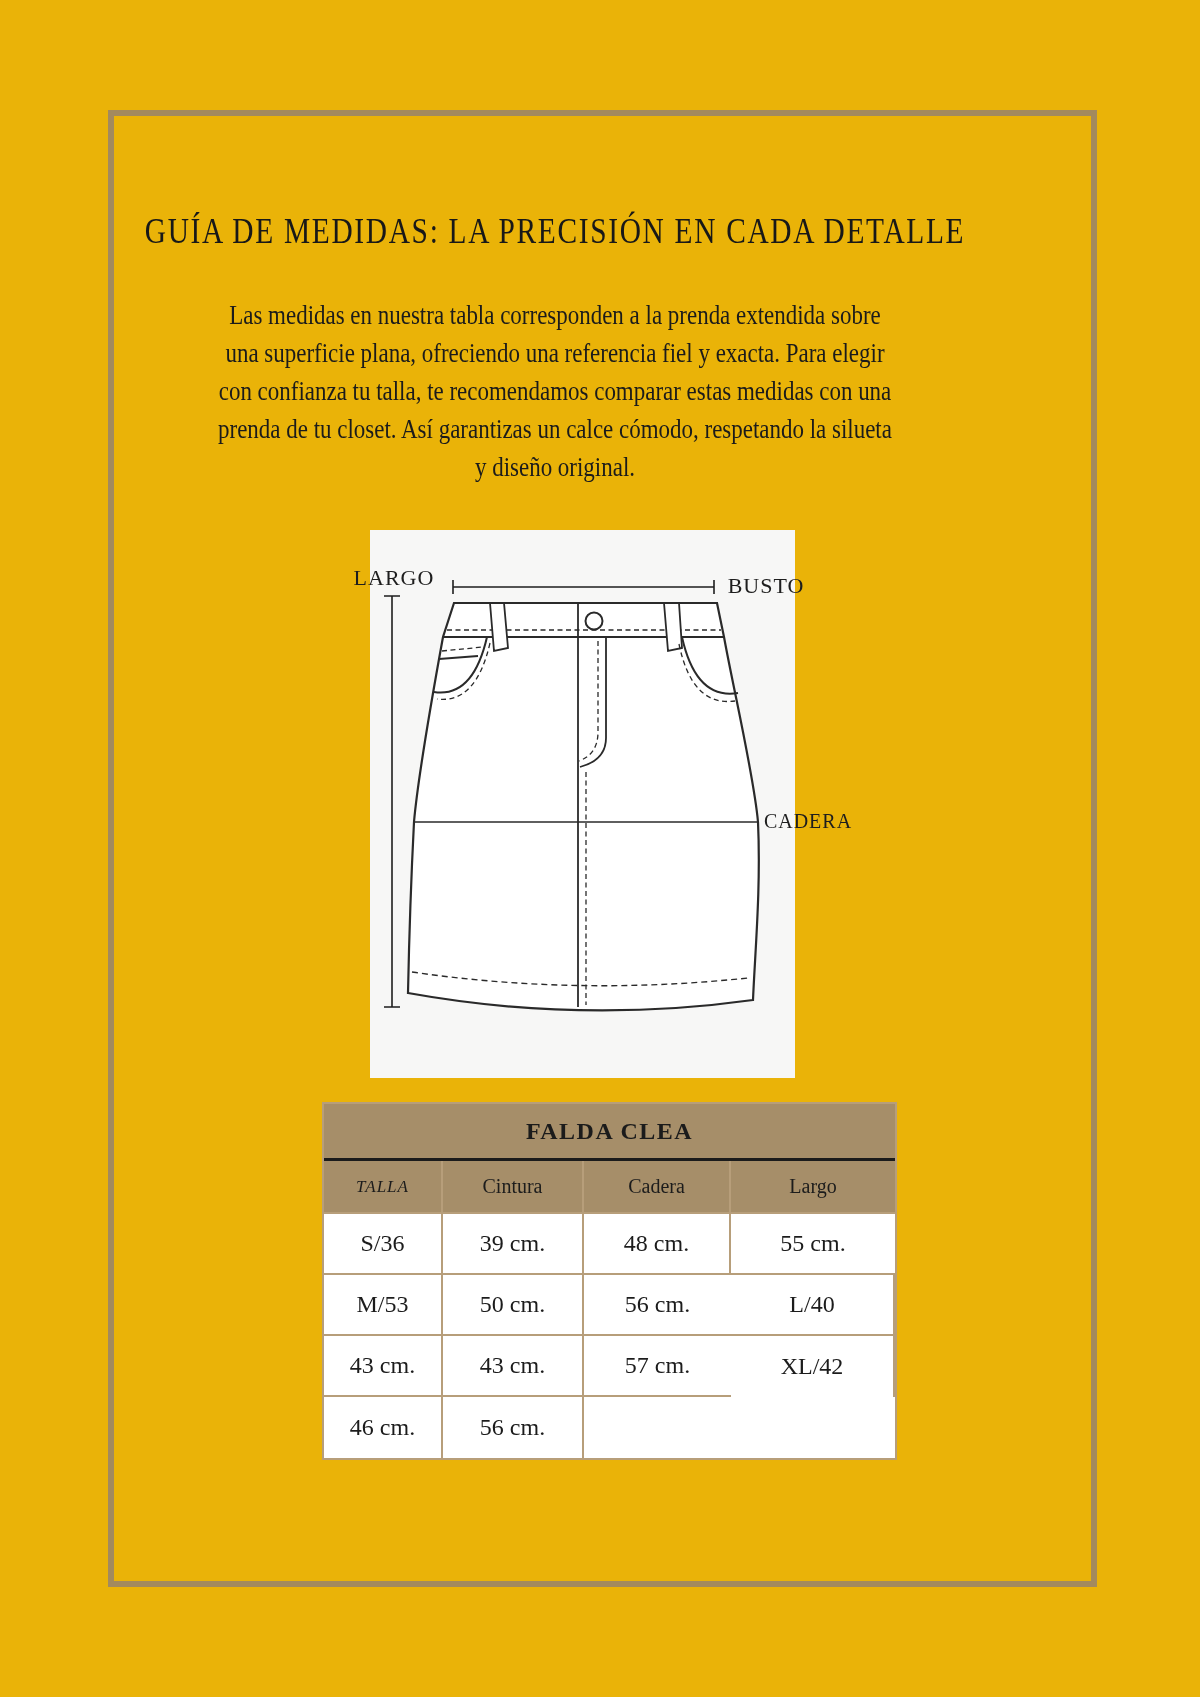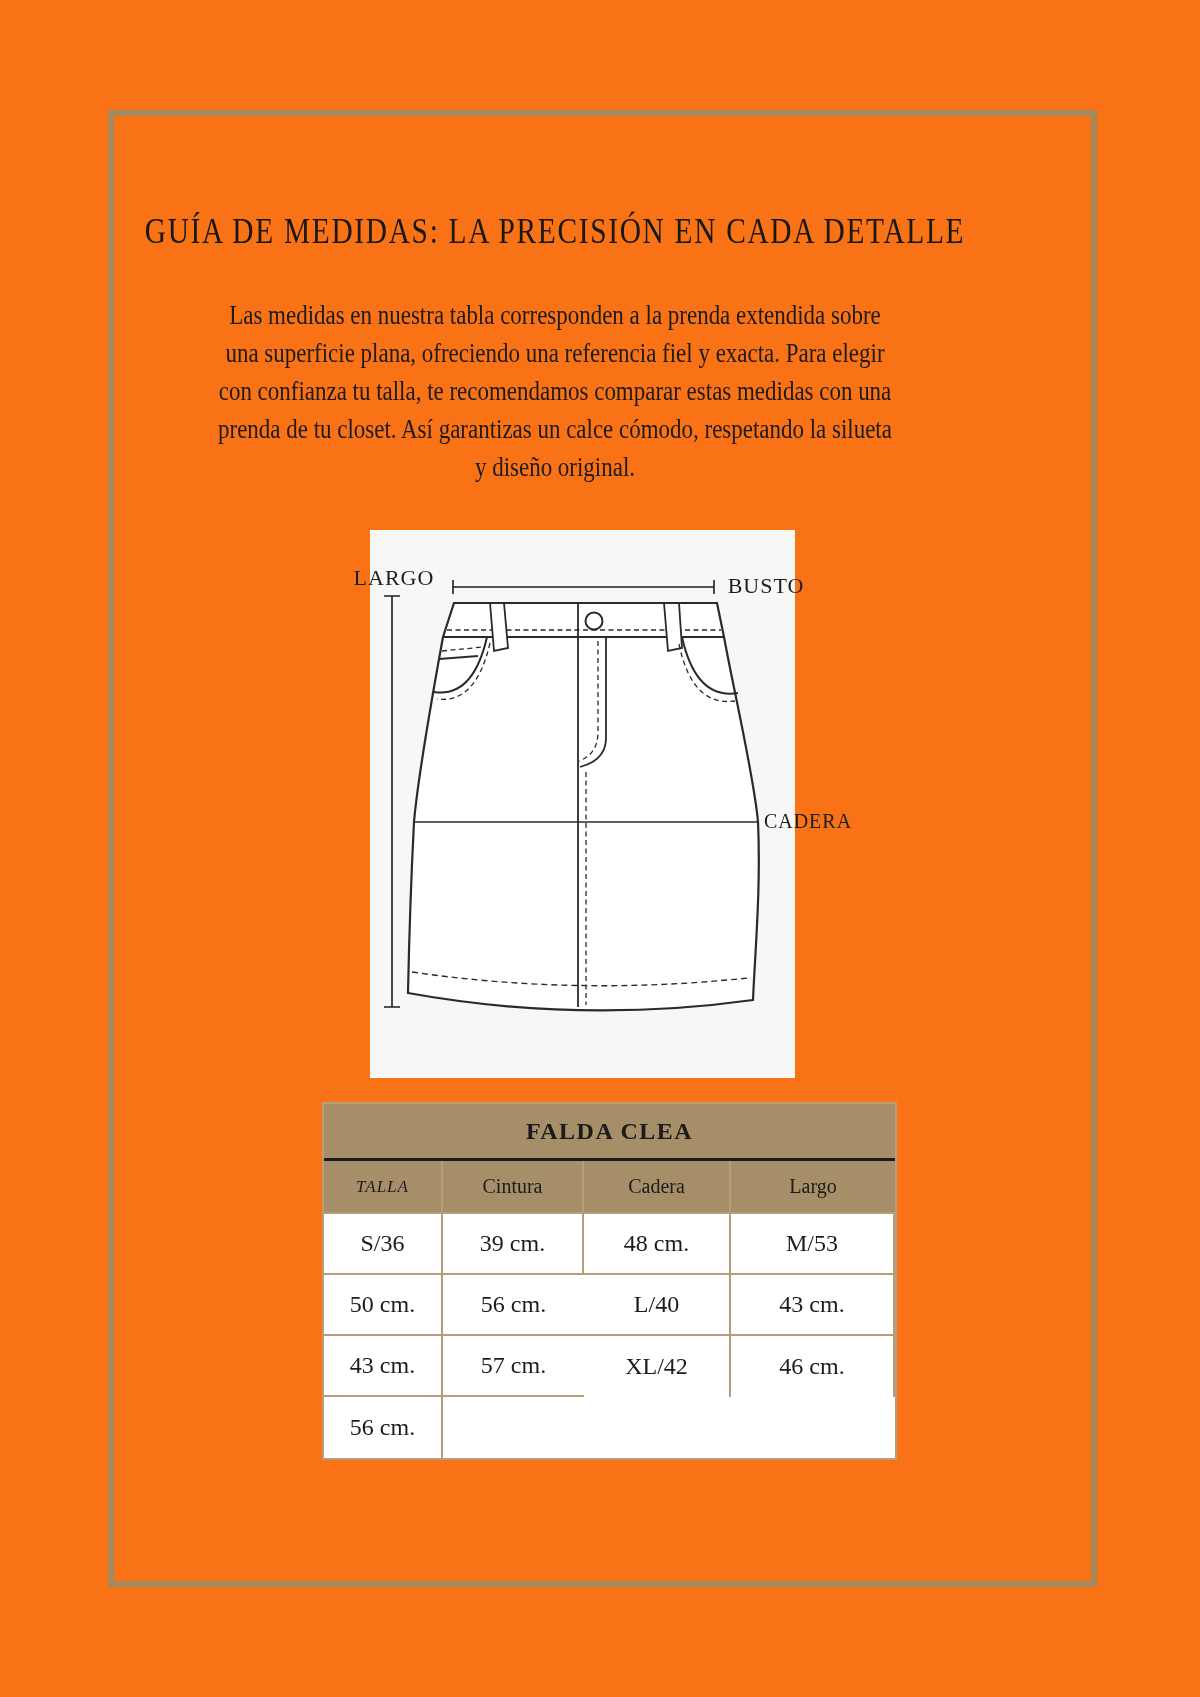--- a/index.html
+++ b/index.html
@@ -1,17 +1,17 @@
 <!DOCTYPE html>
 <html><head>
 <meta charset="utf-8">
 <style>
   html,body{margin:0;padding:0;background:#ffffff;}
   .page{
-    position:relative;width:1200px;height:1697px;background:#f97316;
+    position:relative;width:1200px;height:1697px;background:#eab308;
     font-family:"Liberation Serif","DejaVu Serif",serif;color:#1e1e1e;overflow:hidden;
   }
   .frame{
     position:absolute;left:108px;top:110px;width:989px;height:1477px;
     border:6px solid #a38a5e;box-sizing:border-box;background:transparent;
   }
   .heading{
     position:absolute;left:55px;top:212px;width:1000px;text-align:center;
     font-size:35px;letter-spacing:2px;white-space:nowrap;color:#181818;
     transform:scaleX(0.84);transform-origin:50% 50%;
@@ -122,20 +122,21 @@
     <div class="tcell t-title">FALDA CLEA</div>
 
     <div class="tcell t-head talla">TALLA</div>
     <div class="tcell t-head">Cintura</div>
     <div class="tcell t-head">Cadera</div>
     <div class="tcell t-head last">Largo</div>
 
     <div class="tcell t-row">S/36</div>
     <div class="tcell t-row">39 cm.</div>
     <div class="tcell t-row">48 cm.</div>
+    <div class="tcell t-row last">55 cm.</div>
 
     <div class="tcell t-row">M/53</div>
     <div class="tcell t-row">50 cm.</div>
     <div class="tcell t-row last">56 cm.</div>
 
     <div class="tcell t-row">L/40</div>
     <div class="tcell t-row">43 cm.</div>
     <div class="tcell t-row">43 cm.</div>
     <div class="tcell t-row last">57 cm.</div>
 

